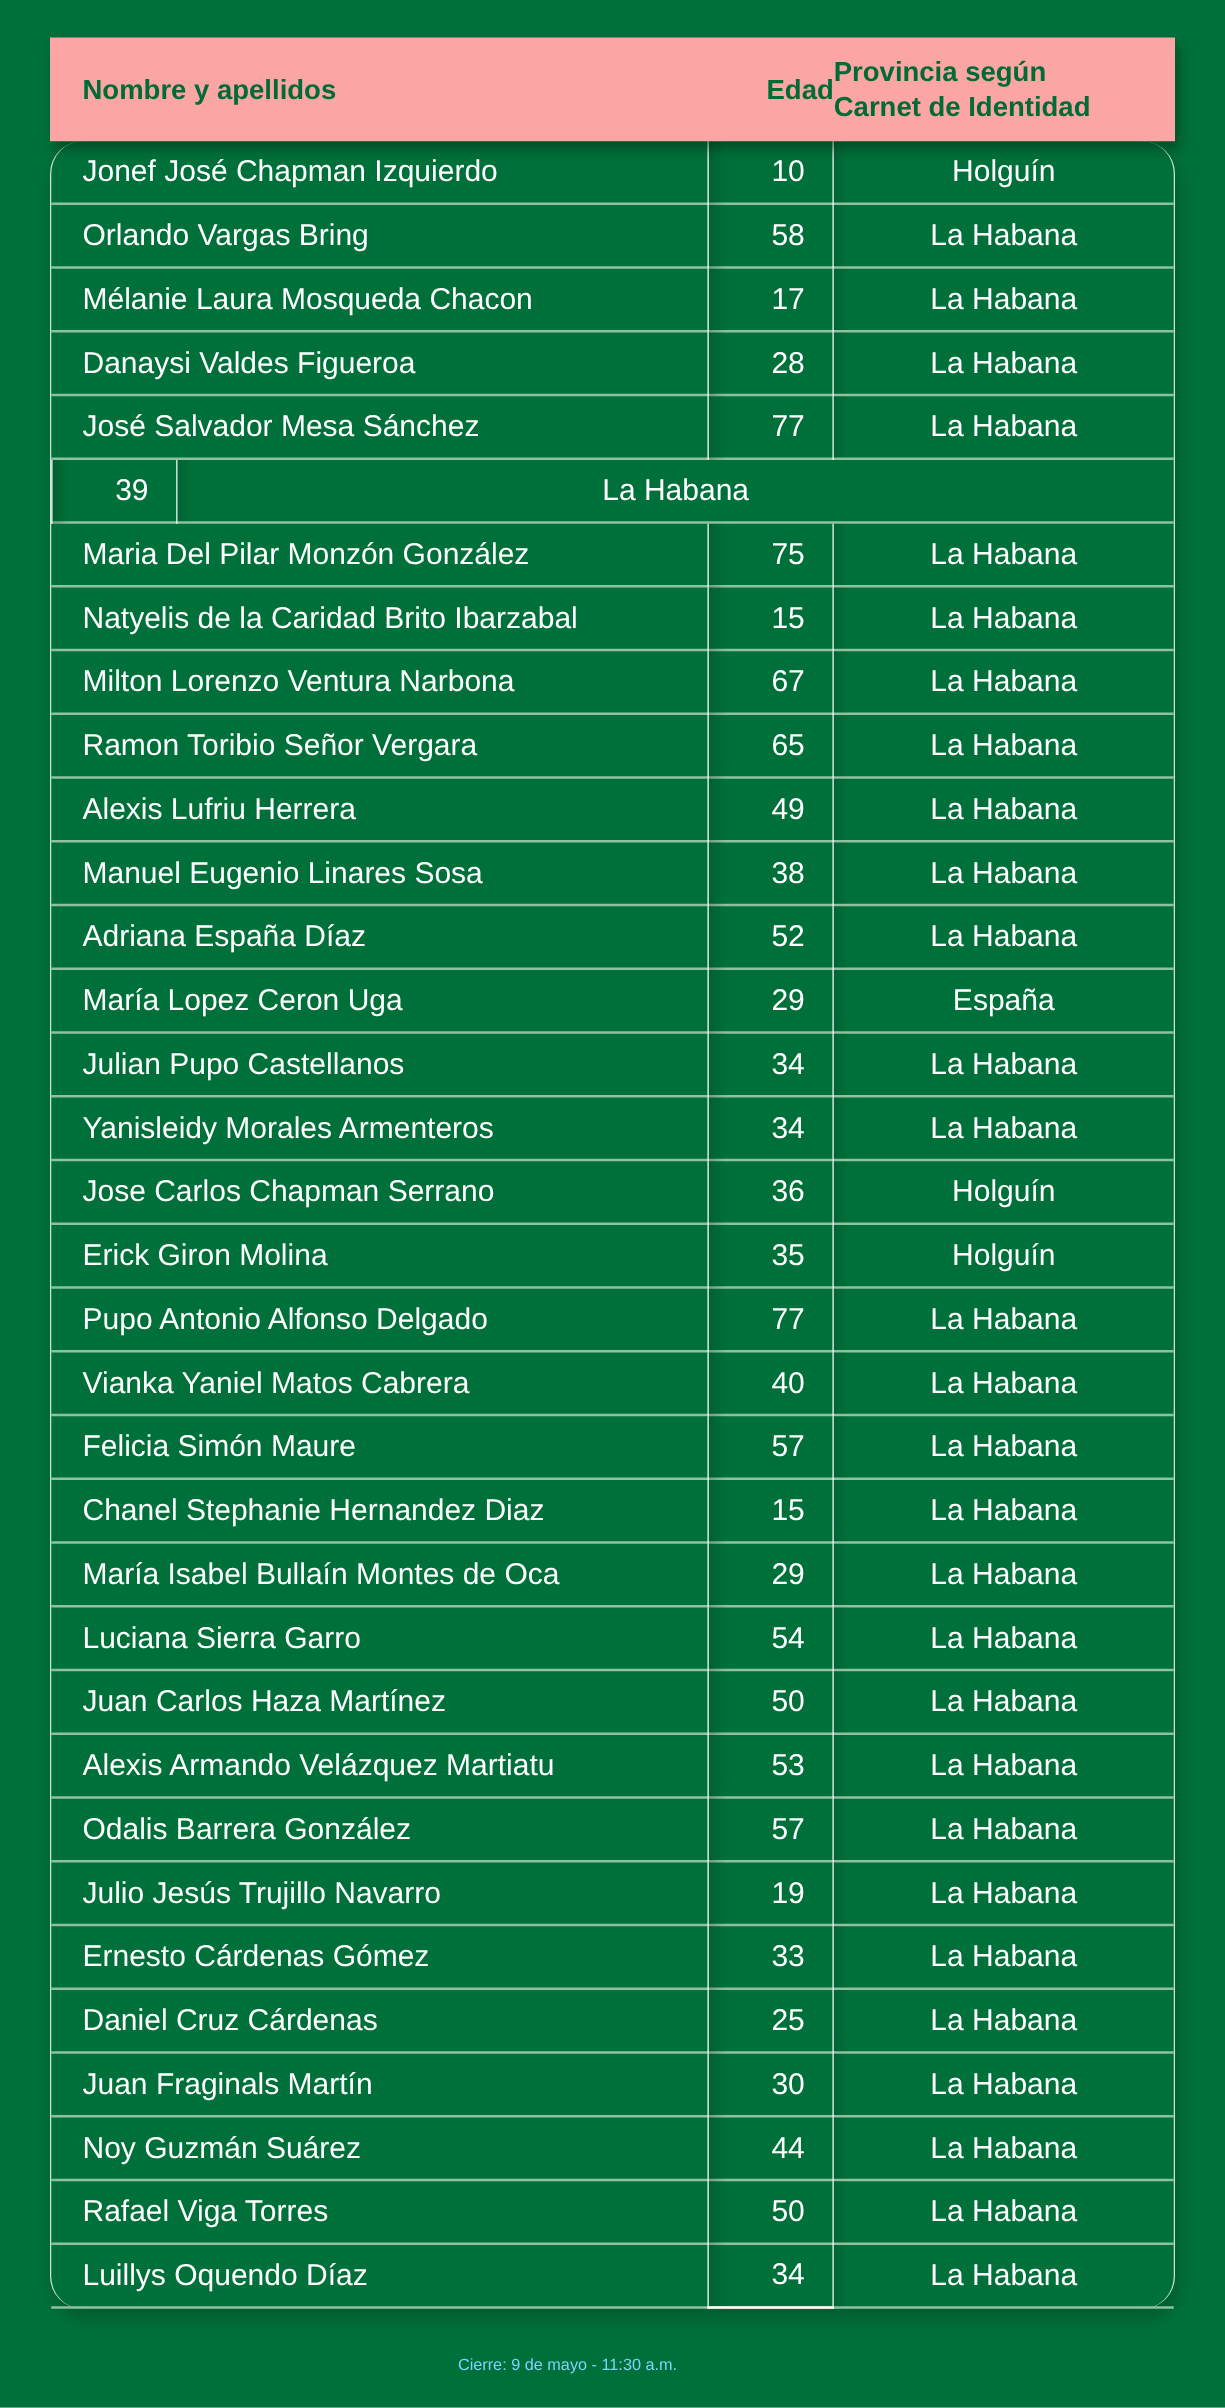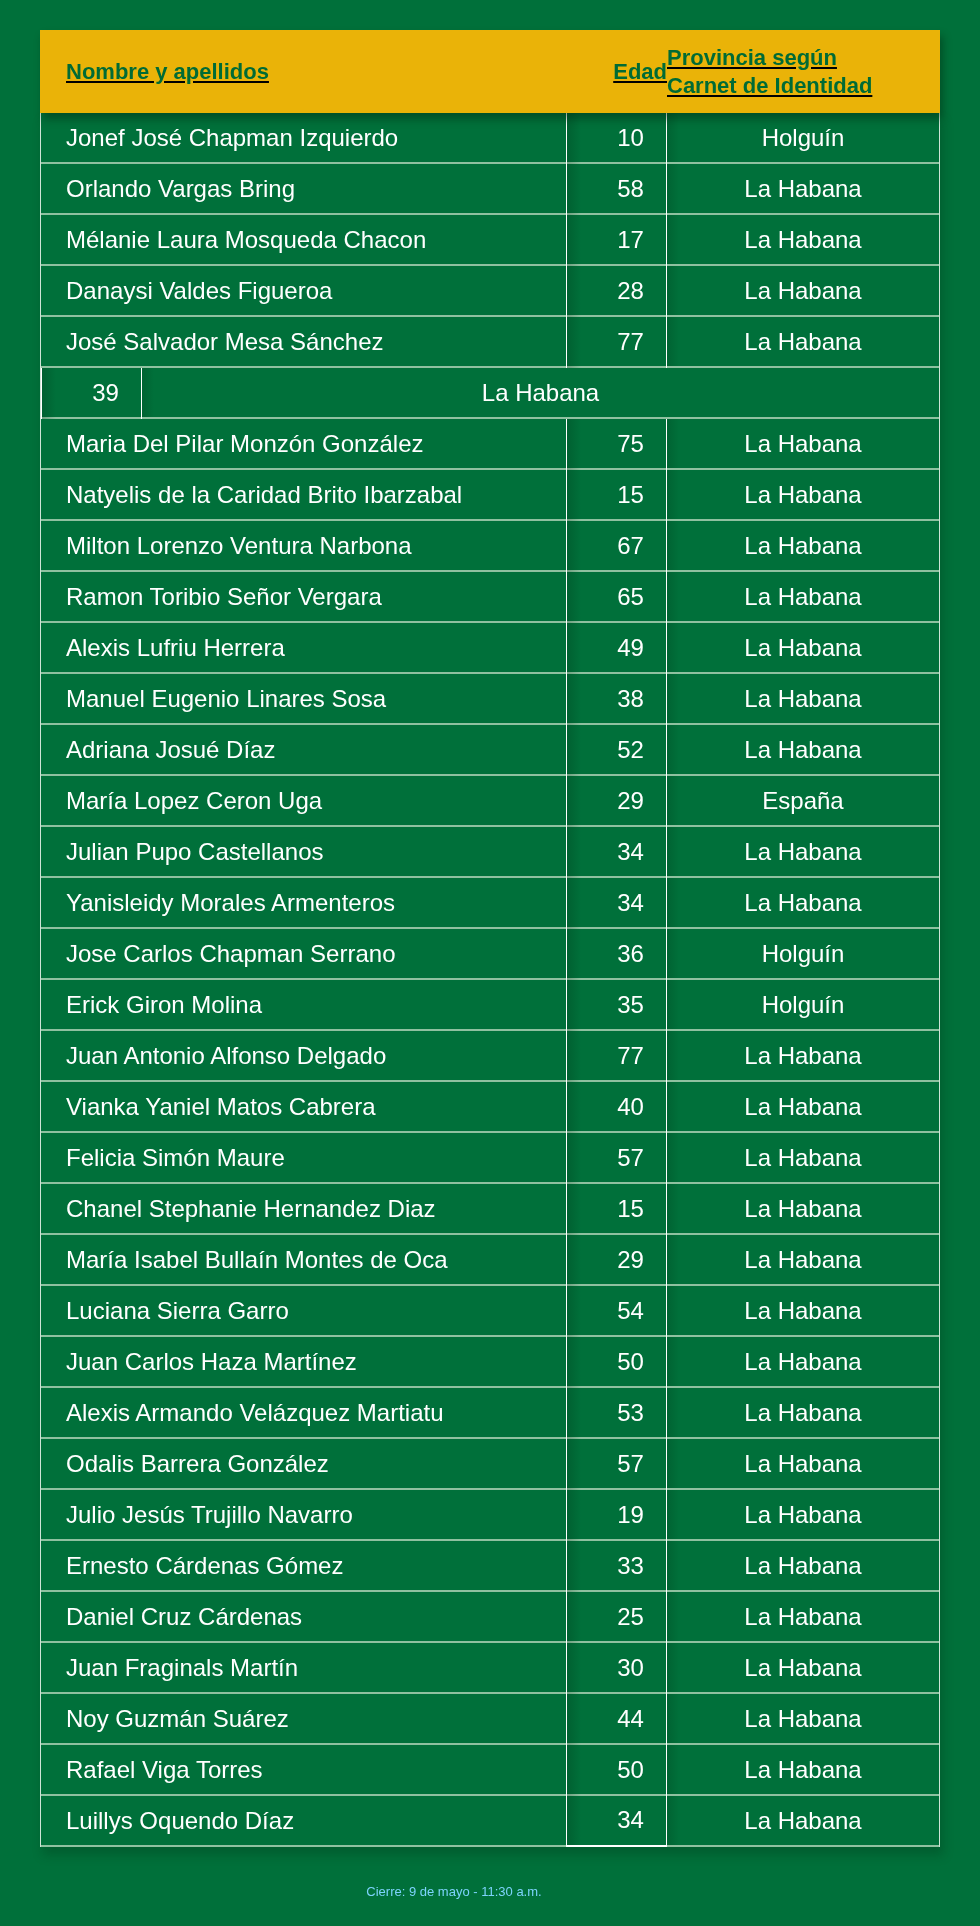--- a/index.html
+++ b/index.html
@@ -17,25 +17,24 @@
     .table-wrap {
       position: absolute;
       left: 40px;
       top: 30px;
       width: 900px;
     }
     .header {
       position: relative;
       z-index: 2;
       height: 83px;
-      background: #eab308;
+      background: #fca5a5;
       display: flex;
       align-items: center;
       box-shadow: 3px 6px 8px rgba(0, 40, 15, 0.45);
-      text-decoration: underline;
     }
     .header .h-name {
       width: 526px;
       padding-left: 26px;
       box-sizing: border-box;
       color: #006b35;
       font-weight: bold;
       font-size: 22px;
       font-stretch: condensed;
       letter-spacing: 0px;
@@ -54,20 +53,21 @@
       font-weight: bold;
       font-size: 22px;
       line-height: 28px;
     }
     .body {
       position: relative;
       z-index: 1;
       border-left: 1px solid #cfe4d6;
       border-right: 1px solid #cfe4d6;
       box-shadow: 3px 8px 10px rgba(0, 40, 15, 0.25);
+      border-radius: 26px;
     }
     .row {
       display: flex;
       height: 51px;
       box-sizing: border-box;
       border-bottom: 2px solid #8fc1a0;
       align-items: center;
     }
     .cell {
       height: 100%;
@@ -178,21 +178,21 @@
         <div class="cell c-name">Alexis Lufriu Herrera</div>
         <div class="cell c-age">49</div>
         <div class="cell c-prov">La Habana</div>
       </div>
       <div class="row">
         <div class="cell c-name">Manuel Eugenio Linares Sosa</div>
         <div class="cell c-age">38</div>
         <div class="cell c-prov">La Habana</div>
       </div>
       <div class="row">
-        <div class="cell c-name">Adriana Josué Díaz</div>
+        <div class="cell c-name">Adriana España Díaz</div>
         <div class="cell c-age">52</div>
         <div class="cell c-prov">La Habana</div>
       </div>
       <div class="row">
         <div class="cell c-name">María Lopez Ceron Uga</div>
         <div class="cell c-age">29</div>
         <div class="cell c-prov">España</div>
       </div>
       <div class="row">
         <div class="cell c-name">Julian Pupo Castellanos</div>
@@ -208,21 +208,21 @@
         <div class="cell c-name">Jose Carlos Chapman Serrano</div>
         <div class="cell c-age">36</div>
         <div class="cell c-prov">Holguín</div>
       </div>
       <div class="row">
         <div class="cell c-name">Erick Giron Molina</div>
         <div class="cell c-age">35</div>
         <div class="cell c-prov">Holguín</div>
       </div>
       <div class="row">
-        <div class="cell c-name">Juan Antonio Alfonso Delgado</div>
+        <div class="cell c-name">Pupo Antonio Alfonso Delgado</div>
         <div class="cell c-age">77</div>
         <div class="cell c-prov">La Habana</div>
       </div>
       <div class="row">
         <div class="cell c-name">Vianka Yaniel Matos Cabrera</div>
         <div class="cell c-age">40</div>
         <div class="cell c-prov">La Habana</div>
       </div>
       <div class="row">
         <div class="cell c-name">Felicia Simón Maure</div>

